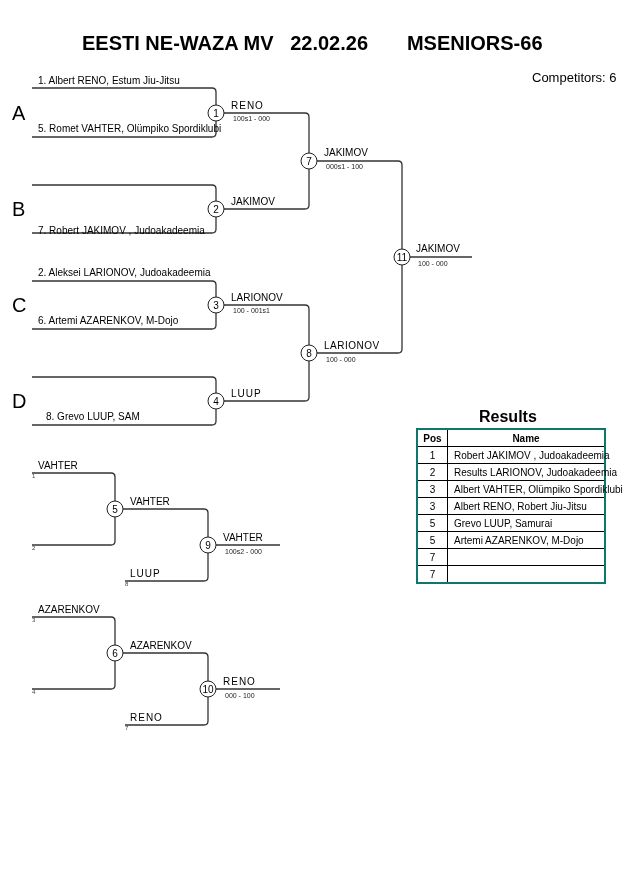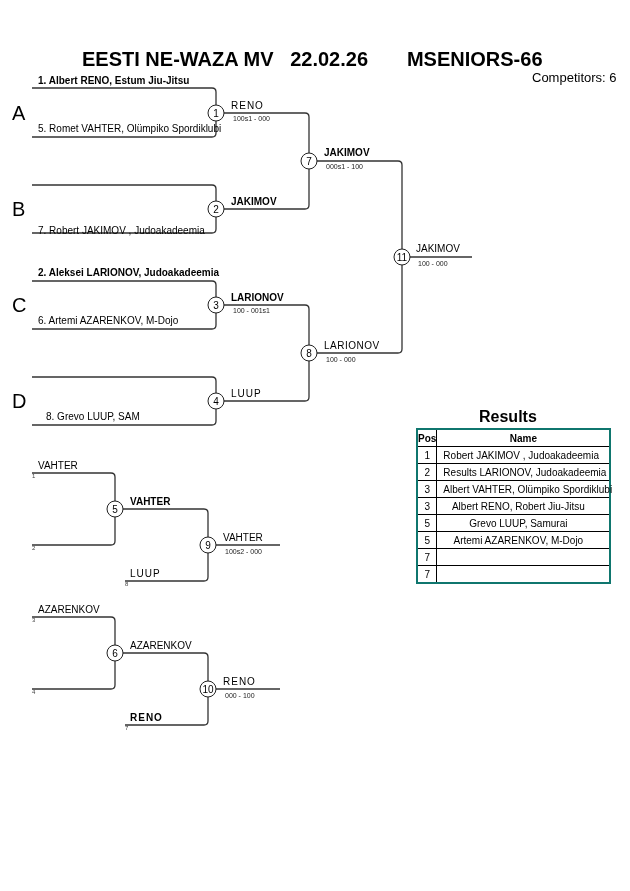--- a/index.html
+++ b/index.html
@@ -1,30 +1,30 @@
 <!DOCTYPE html>
 <html><head>
 <meta charset="utf-8">
 <style>
   html, body { margin:0; padding:0; background:#fff; }
   body { width:630px; height:891px; position:relative; overflow:hidden; font-family:"Liberation Sans", sans-serif; color:#000; }
   .abs { position:absolute; white-space:nowrap; }
-  #title { left:82px; top:48px; font-size:20px; font-weight:bold; letter-spacing:0px; }
+  #title { left:82px; top:32px; font-size:20px; font-weight:bold; letter-spacing:0px; }
   #title span { display:inline-block; }
   #competitors { left:532px; top:70px; font-size:13px; }
   .pool-letter { font-size:20px; }
   .name { font-size:10px; }
-  .bold { font-weight:bold; }
+  .bold { font-weight:normal; }
   .score { font-size:7px; color:#222; }
   .seed { font-size:6px; color:#444; }
   svg#lines { position:absolute; left:0; top:0; }
   #results-title { left:479px; top:408px; font-size:16px; font-weight:bold; }
   table#results { position:absolute; left:416px; top:428px; border-collapse:collapse; border:2px solid #0f766e; width:190px; font-size:10px; }
   table#results th { font-weight:bold; height:16px; border:1px solid #000; font-size:10px; padding:0; }
-  table#results td { height:16px; border:1px solid #000; padding:0 16px 0 6px; white-space:nowrap; overflow:visible; max-width:150px;text-align:center; }
+  table#results td { height:16px; border:1px solid #000; padding:0 0 0 6px; white-space:nowrap; overflow:visible; max-width:150px; }
   table#results td.pos { text-align:center; padding:0; width:29px; }
 </style>
 </head>
 <body>
 
 <div id="title" class="abs">
   <span>EESTI NE-WAZA MV</span>&nbsp;&nbsp;
   <span>22.02.26</span>&nbsp;&nbsp;&nbsp;&nbsp;&nbsp;&nbsp;
   <span>MSENIORS-66</span>
 </div>

